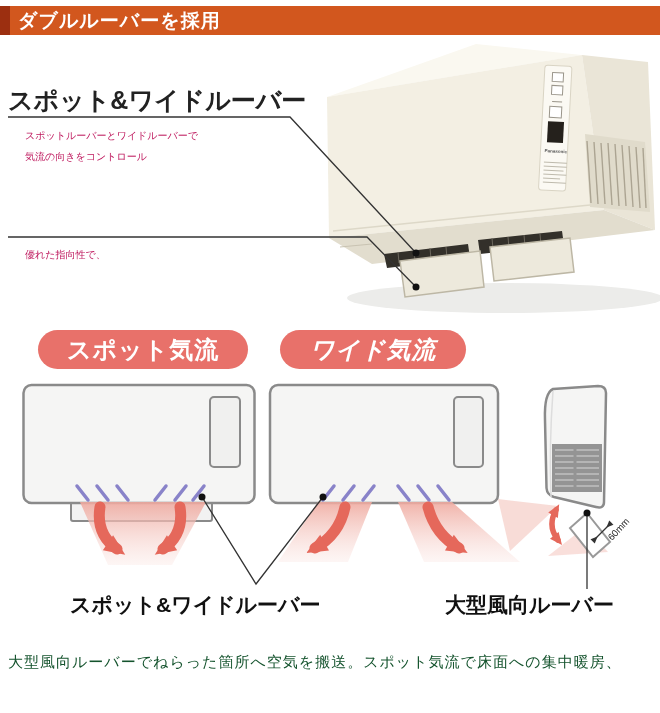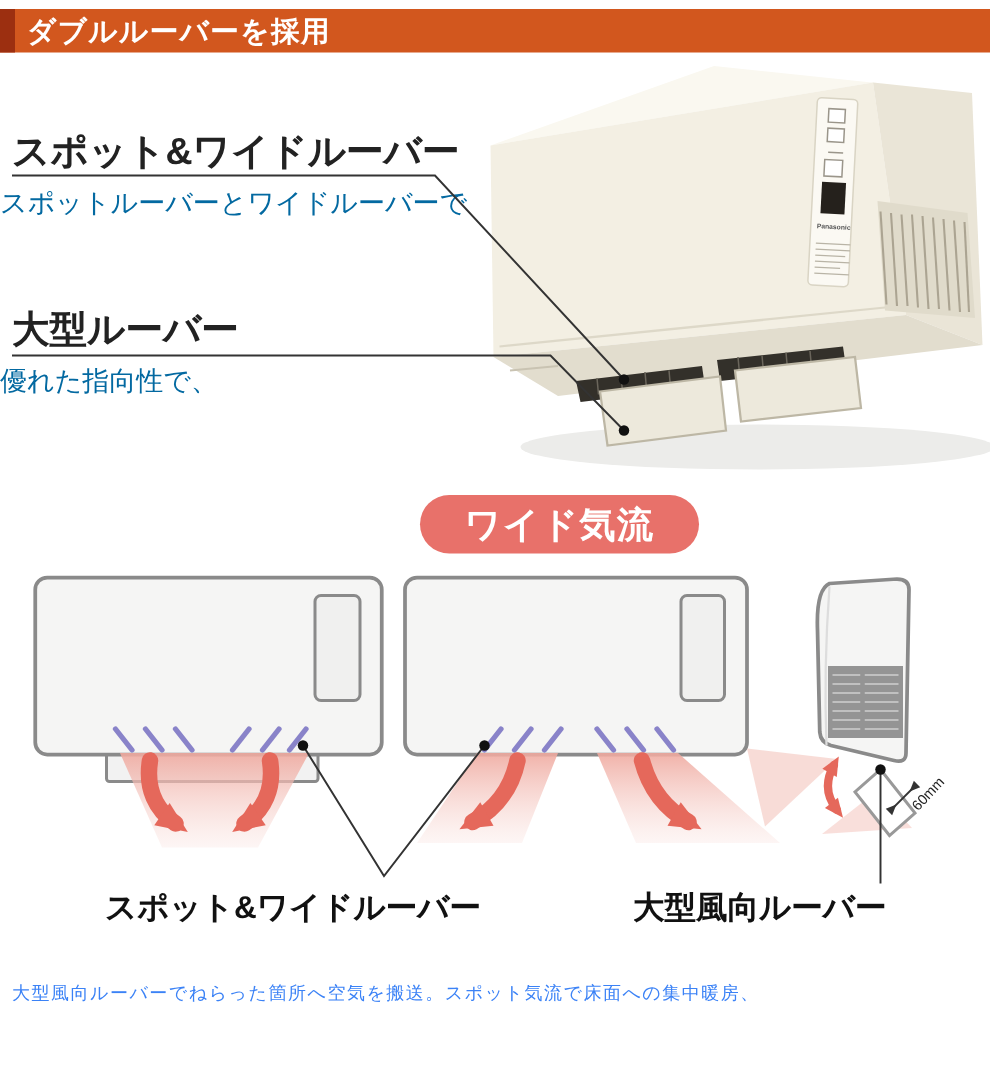--- a/index.html
+++ b/index.html
@@ -7,55 +7,56 @@
     position:relative;width:660px;height:713px;overflow:hidden;background:#fff;
     font-family:"Liberation Sans","DejaVu Sans",sans-serif;color:#1a1a1a;
   }
   .abs{position:absolute;}
   
   #header-bar{left:0;top:6px;width:660px;height:29px;background:#d2571e;display:flex;align-items:center;}
   #header-stripe{left:0;top:6px;width:10px;height:29px;background:#9c2f10;}
   #header-title{margin-left:18px;color:#fff;font-weight:bold;font-size:19px;letter-spacing:1px;}
   
   .sec-heading{left:8px;font-size:25px;font-weight:bold;color:#222;letter-spacing:0;white-space:nowrap;}
-  .sec-desc{left:0;font-size:18px;line-height:21px;color:#0369a1;white-space:nowrap;}
+  .sec-desc{left:25px;font-size:10px;line-height:21px;color:#be185d;white-space:nowrap;}
   
   .badge{top:330px;height:39px;border-radius:20px;background:#e8716a;color:#fff;
          font-weight:bold;font-size:24px;display:flex;align-items:center;justify-content:center;
          letter-spacing:1px;white-space:nowrap;}
   #badge-spot{left:38px;width:210px;}
-  #badge-wide{left:280px;width:186px;}
+  #badge-wide{left:280px;width:186px;font-style:italic;}
   
   .diagram-label{top:591px;font-size:21px;font-weight:bold;color:#111;white-space:nowrap;}
   #label-spotwide{left:70px;}
-  #label-large{left:422px;}
-  
-  #footer-text{left:8px;top:651px;width:648px;font-size:12px;line-height:22px;letter-spacing:1px;color:#3b82f6;}
+  #label-large{left:445px;}
+  
+  #footer-text{left:8px;top:651px;width:648px;font-size:15px;line-height:22px;letter-spacing:1px;color:#14532d;}
   #overlay-svg{left:0;top:0;pointer-events:none;}
 </style>
 </head>
 <body>
 
 <div id="canvas">
 
   <div class="abs" id="header-bar">
     <span id="header-title">ダブルルーバーを採用</span>
   </div>
   <div class="abs" id="header-stripe"></div>
 
   <div class="abs sec-heading" style="top:84px;">スポット&amp;ワイドルーバー</div>
   <div class="abs sec-desc" style="top:125px;">
     <div>スポットルーバーとワイドルーバーで</div>
-  </div>
-
-  <div class="abs sec-heading" style="top:203px;">大型ルーバー</div>
+    <div>気流の向きをコントロール</div>
+  </div>
+
   <div class="abs sec-desc" style="top:244px;text-align:center;">
     <div>優れた指向性で、</div>
   </div>
 
+  <div class="abs badge" id="badge-spot">スポット気流</div>
   <div class="abs badge" id="badge-wide">ワイド気流</div>
 
   <div class="abs diagram-label" id="label-spotwide">スポット&amp;ワイドルーバー</div>
   <div class="abs diagram-label" id="label-large">大型風向ルーバー</div>
 
   <div class="abs" id="footer-text">
     <div>大型風向ルーバーでねらった箇所へ空気を搬送。スポット気流で床面への集中暖房、</div>
   </div>
 
   <svg class="abs" id="overlay-svg" width="660" height="713" viewBox="0 0 660 713">

